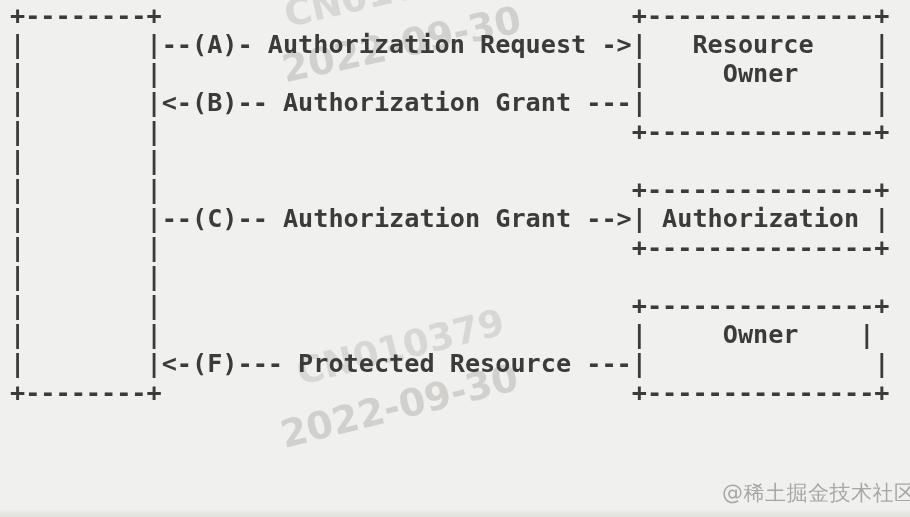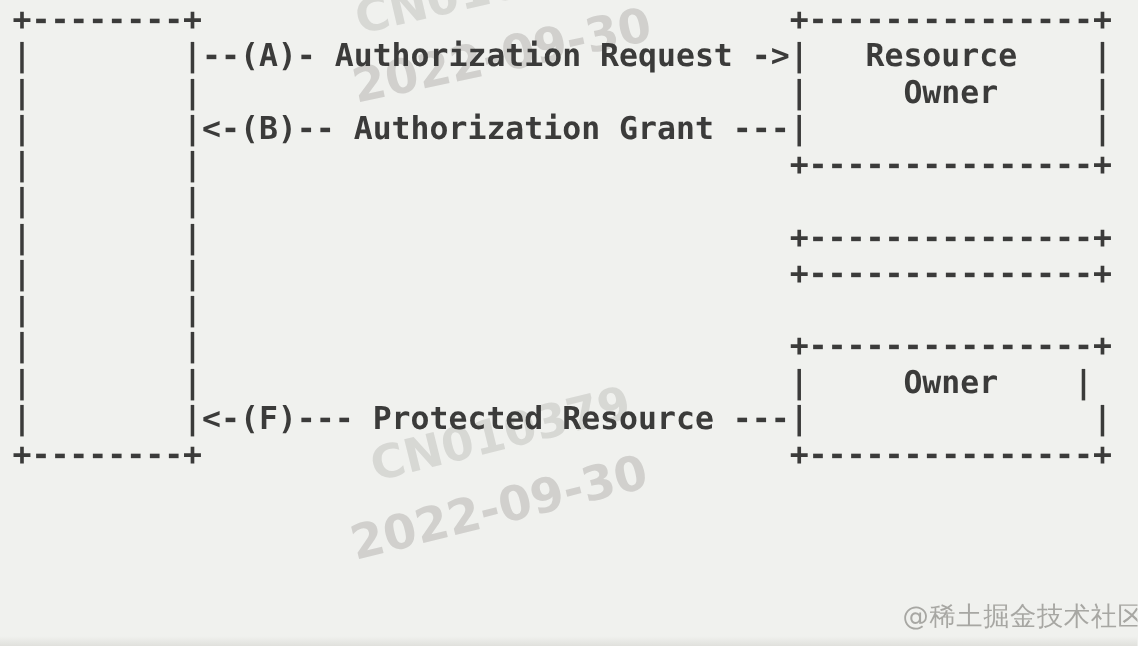--- a/index.html
+++ b/index.html
@@ -89,20 +89,21 @@
 <div class="wm wm-date-2">2022-09-30</div>
 
 <div class="diagram">
   <div class="line">+--------+                               +---------------+</div>
   <div class="line">|        |--(A)- Authorization Request -&gt;|   Resource    |</div>
   <div class="line">|        |                               |     Owner     |</div>
   <div class="line">|        |&lt;-(B)-- Authorization Grant ---|               |</div>
   <div class="line">|        |                               +---------------+</div>
   <div class="line">|        |</div>
   <div class="line">|        |                               +---------------+</div>
+  <div class="line">|        |--(C)-- Authorization Grant --&gt;| Authorization |</div>
   <div class="line">|        |                               +---------------+</div>
   <div class="line">|        |</div>
   <div class="line">|        |                               +---------------+</div>
   <div class="line">|        |                               |     Owner    |</div>
   <div class="line">|        |&lt;-(F)--- Protected Resource ---|               |</div>
   <div class="line">+--------+                               +---------------+</div>
 </div>
 
 <div class="wm-community">@稀土掘金技术社区</div>
 <div class="bottom-edge"></div>

